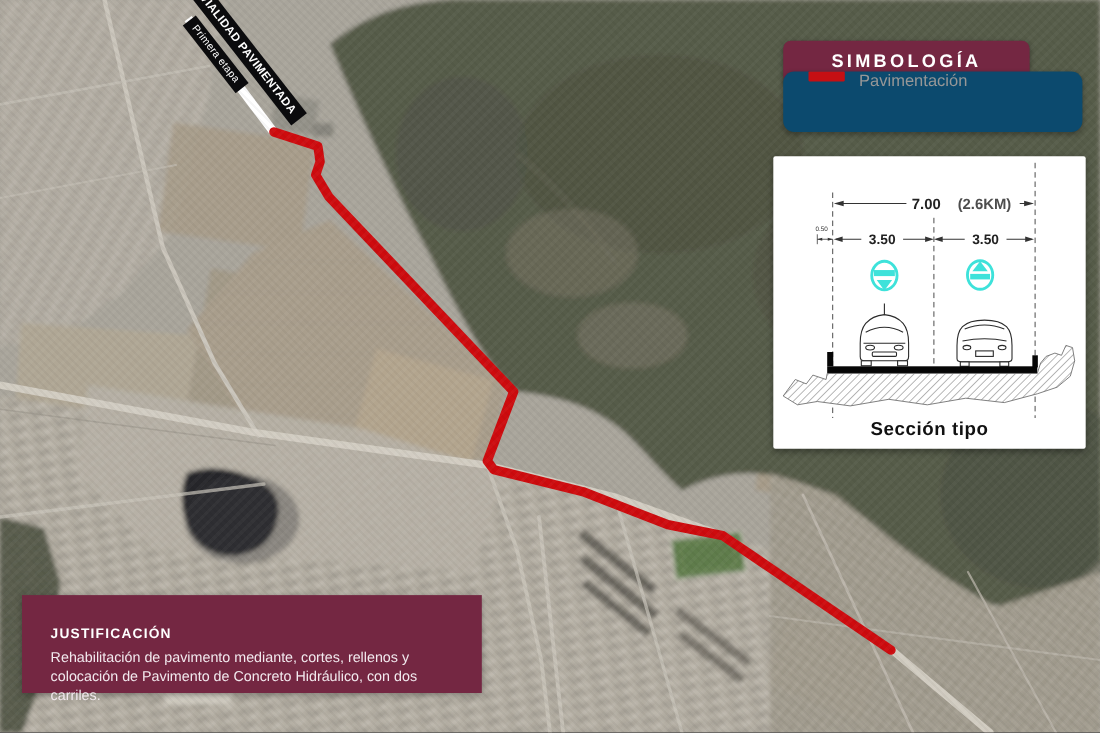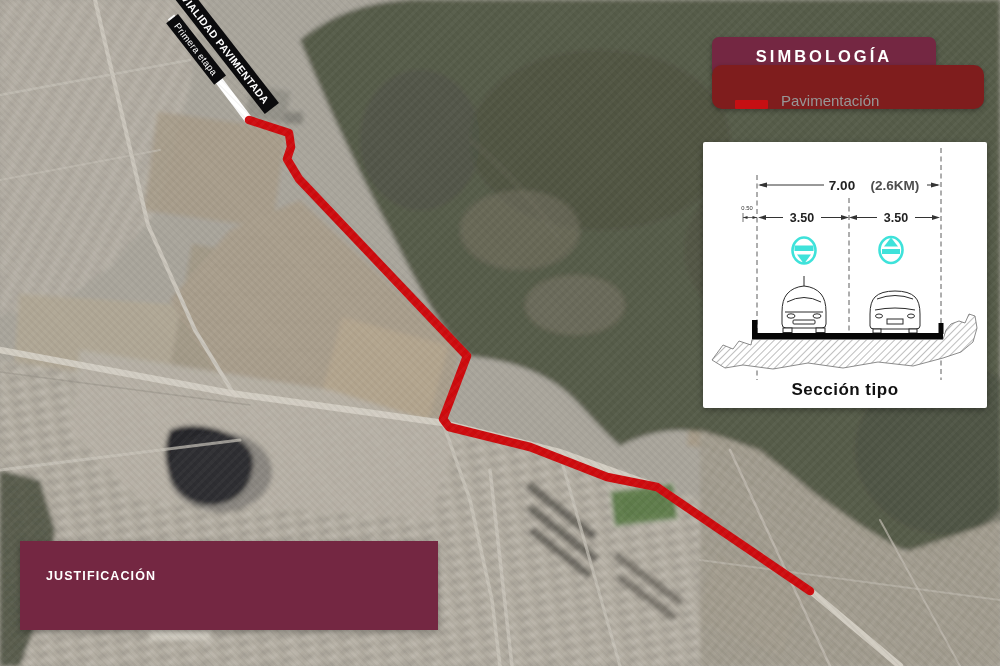--- a/index.html
+++ b/index.html
@@ -26,22 +26,22 @@
 
   
   #legend-header{
     position:absolute;left:712px;top:17px;width:224px;height:39px;z-index:7;
     background:#742742;border-radius:7px;display:flex;align-items:center;justify-content:center;
     color:#fff;font-size:16.5px;font-weight:bold;letter-spacing:3px;
     box-shadow:0 2px 5px rgba(0,0,0,.35);
     margin-top:20px;
   }
   #legend-box{
-    position:absolute;left:712px;top:65px;width:272px;height:44px;z-index:7;
-    background:#7f1d1d;border-radius:10px;display:flex;align-items:flex-end;
+    position:absolute;left:712px;top:65px;width:272px;height:55px;z-index:7;
+    background:#0c4a6e;border-radius:10px;display:flex;align-items:flex-start;
     box-shadow:0 2px 5px rgba(0,0,0,.3);
   }
   #legend-swatch{width:33px;height:9px;background:#c60f13;margin-left:23px;border-radius:1px;}
   #legend-label{margin-left:13px;color:#979797;font-size:15px;}
 
   
   #section-panel{
     position:absolute;left:703px;top:142px;width:284px;height:266px;z-index:7;
     background:#fff;border-radius:2px;box-shadow:0 2px 6px rgba(0,0,0,.35);text-align:right;
   }
@@ -264,15 +264,16 @@
       <path d="M9,218 L20,203 L30,207 L36,199 L48,203 L49,197.5 L240,197.5 L243,188 L248,182 L256,179
                L262,181 L266,172 L272,174 L274,186 L270,200 L258,210 L240,216 L210,224 L175,220
                L140,226 L105,221 L70,227 L40,223 L22,226 Z" fill="url(#pat-hatch)" stroke="#6e6e6e" stroke-width="0.8" stroke-linejoin="round"></path>
 
       <text x="142" y="253" font-size="17" font-weight="700" text-anchor="middle" fill="#111" letter-spacing="0.5">Sección tipo</text>
     </svg>
   </div>
 
   <div id="justif-panel">
     <div id="justif-title">JUSTIFICACIÓN</div>
+    <div id="justif-body">Rehabilitación de pavimento mediante, cortes, rellenos y colocación de Pavimento de Concreto Hidráulico, con dos carriles.</div>
   </div>
 
 </div>
 
 </body></html>

